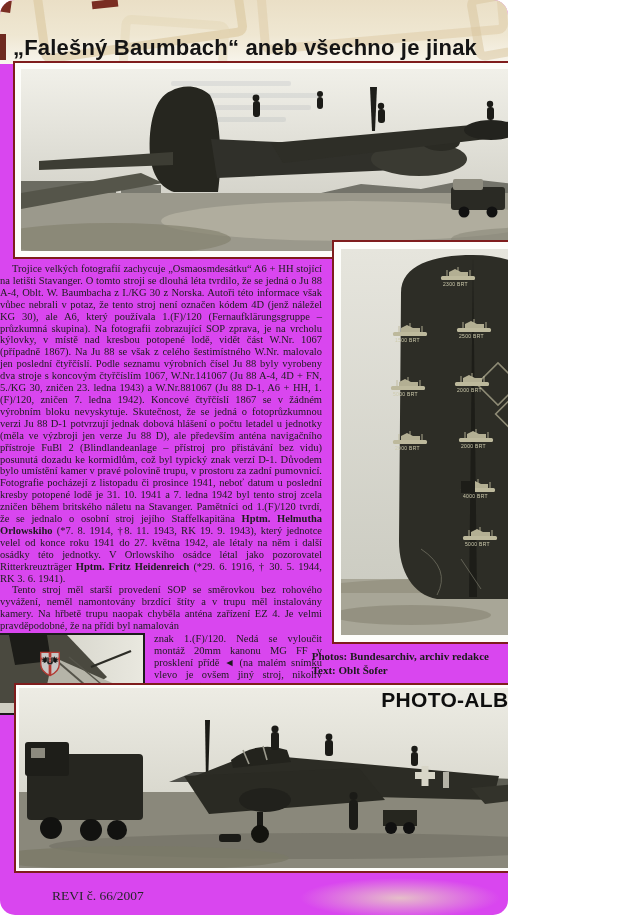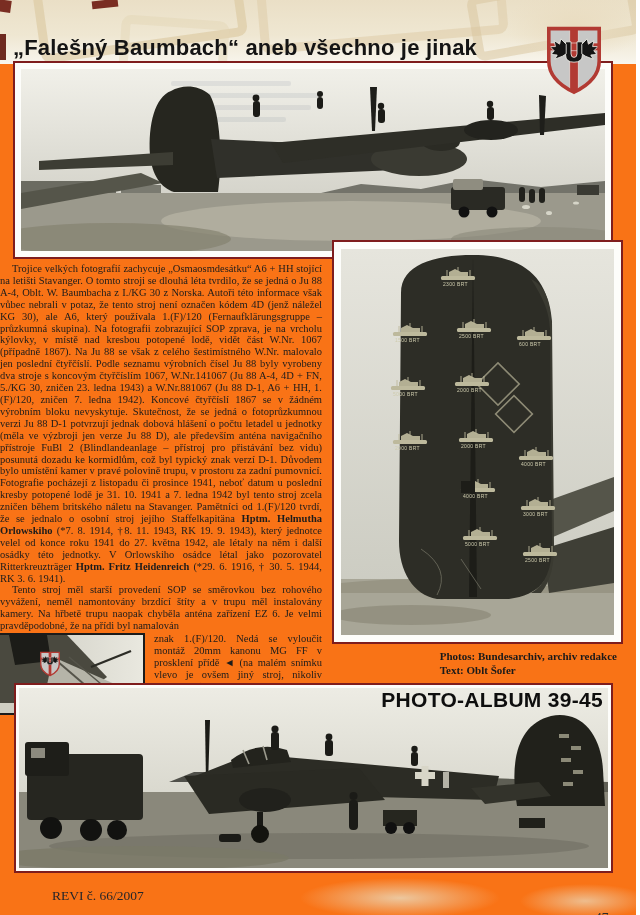--- a/index.html
+++ b/index.html
@@ -1,17 +1,17 @@
 <!DOCTYPE html>
 <html><head>
 <meta charset="utf-8">
 <style>
   html,body{margin:0;padding:0;}
-  .page{position:relative;width:636px;height:915px;background:#f97316;overflow:hidden;
-        font-family:"Liberation Serif",serif;color:#1c1c1c;}
+  .page{position:relative;width:508px;height:915px;background:#d946ef;overflow:hidden;
+        font-family:"Liberation Serif",serif;color:#1c1c1c;border-radius:15px;}
   
   .top-band{position:absolute;left:0;top:0;width:640px;height:64px;
             background:linear-gradient(180deg,#eadfc6 0%,#efe7d2 55%,#f8f5ed 100%);overflow:hidden;}
   .sprue{position:absolute;border:9px solid #dcc9a2;border-radius:10px;opacity:.65;background:transparent;}
   .sprue.s1{left:36px;top:-26px;width:190px;height:58px;transform:rotate(-8deg);}
   .sprue.s2{left:258px;top:-30px;width:230px;height:56px;transform:rotate(-5deg);border-color:#e0cfae;}
   .sprue.s3{left:470px;top:-18px;width:150px;height:48px;transform:rotate(-10deg);border-color:#d8c49c;opacity:.5;}
   .sprue.s4{left:120px;top:18px;width:90px;height:40px;transform:rotate(4deg);border-color:#e3d4b4;opacity:.45;}
   .maroon{position:absolute;background:#7a2d22;}
   .m1{left:-3px;top:0;width:14px;height:12px;transform:rotate(8deg);}
@@ -159,21 +159,21 @@
           <rect x="498" y="118" width="6" height="15" rx="3"></rect>
             <rect x="508" y="120" width="6" height="14" rx="3"></rect>
           <rect x="518" y="119" width="6" height="15" rx="3"></rect>
         </g>
       </g>
     </svg>
   </div>
 
   <div class="text-col">
     <p><span>Trojice velkých fotografií zachycuje „Osmaosmdesátku“ A6 + HH stojící na letišti Stavanger. O tomto stroji se dlouhá léta tvrdilo, že se jedná o Ju 88 A-4, Oblt. W. Baumbacha z I./KG 30 z Norska. Autoři této informace však vůbec nebrali v potaz, že tento stroj není označen kódem 4D (jenž náležel KG 30), ale A6, který používala 1.(F)/120 (Fernaufklärungsgruppe – průzkumná skupina). Na fotografii zobrazující SOP zprava, je na vrcholu kýlovky, v místě nad kresbou potopené lodě, vidět část W.Nr. 1067 (případně 1867). Na Ju 88 se však z celého šestimístného W.Nr. malovalo jen poslední čtyřčíslí. Podle seznamu výrobních čísel Ju 88 byly vyrobeny dva stroje s koncovým čtyřčíslím 1067, W.Nr.141067 (Ju 88 A-4, 4D + FN, 5./KG 30, zničen 23. ledna 1943) a W.Nr.881067 (Ju 88 D-1, A6 + HH, 1.(F)/120, zničen 7. ledna 1942). Koncové čtyřčíslí 1867 se v žádném výrobním bloku nevyskytuje. Skutečnost, že se jedná o fotoprůzkumnou verzi Ju 88 D-1 potvrzují jednak dobová hlášení o počtu letadel u jednotky (měla ve výzbroji jen verze Ju 88 D), ale především anténa navigačního přístroje FuBl 2 (Blindlandeanlage – přístroj pro přistávání bez vidu) posunutá dozadu ke kormidlům, což byl typický znak verzí D-1. Důvodem bylo umístění kamer v pravé polovině trupu, v prostoru za zadní pumovnicí. Fotografie pocházejí z listopadu či prosince 1941, neboť datum u poslední kresby potopené lodě je 31. 10. 1941 a 7. ledna 1942 byl tento stroj zcela zničen během britského náletu na Stavanger. Pamětníci od 1.(F)/120 tvrdí, že se jednalo o osobní stroj jejího Staffelkapitäna </span><b>Hptm. Helmutha Orlowskiho</b><span> (*7. 8. 1914, †8. 11. 1943, RK 19. 9. 1943), který jednotce velel od konce roku 1941 do 27. května 1942, ale létaly na něm i další osádky této jednotky. V Orlowskiho osádce létal jako pozorovatel Ritterkreuzträger </span><b>Hptm. Fritz Heidenreich</b><span> (*29. 6. 1916, † 30. 5. 1944, RK 3. 6. 1941).</span></p>
-    <p>Tento stroj měl starší provedení SOP se směrovkou bez rohového vyvážení, neměl namontovány brzdící štíty a v trupu měl instalovány kamery. Na hřbetě trupu naopak chyběla anténa zařízení EZ 6. Je velmi pravděpodobné, že na přídi byl namalován</p>
+    <p>Tento stroj měl starší provedení SOP se směrovkou bez rohového vyvážení, neměl namontovány brzdící štíty a v trupu měl instalovány kamery. Na hřbetě trupu naopak chyběla anténa zařízení EZ 4. Je velmi pravděpodobné, že na přídi byl namalován</p>
     <div class="wrap-row">
 
       <div class="photo-small">
         <svg width="148" height="78" viewBox="0 0 148 78">
           <defs>
             <linearGradient id="sky2" x1="0" y1="0" x2="1" y2="0">
               <stop offset="0" stop-color="#c9c8be"></stop>
                 <stop offset="1" stop-color="#e9e8df"></stop>
             </linearGradient>
           </defs>

